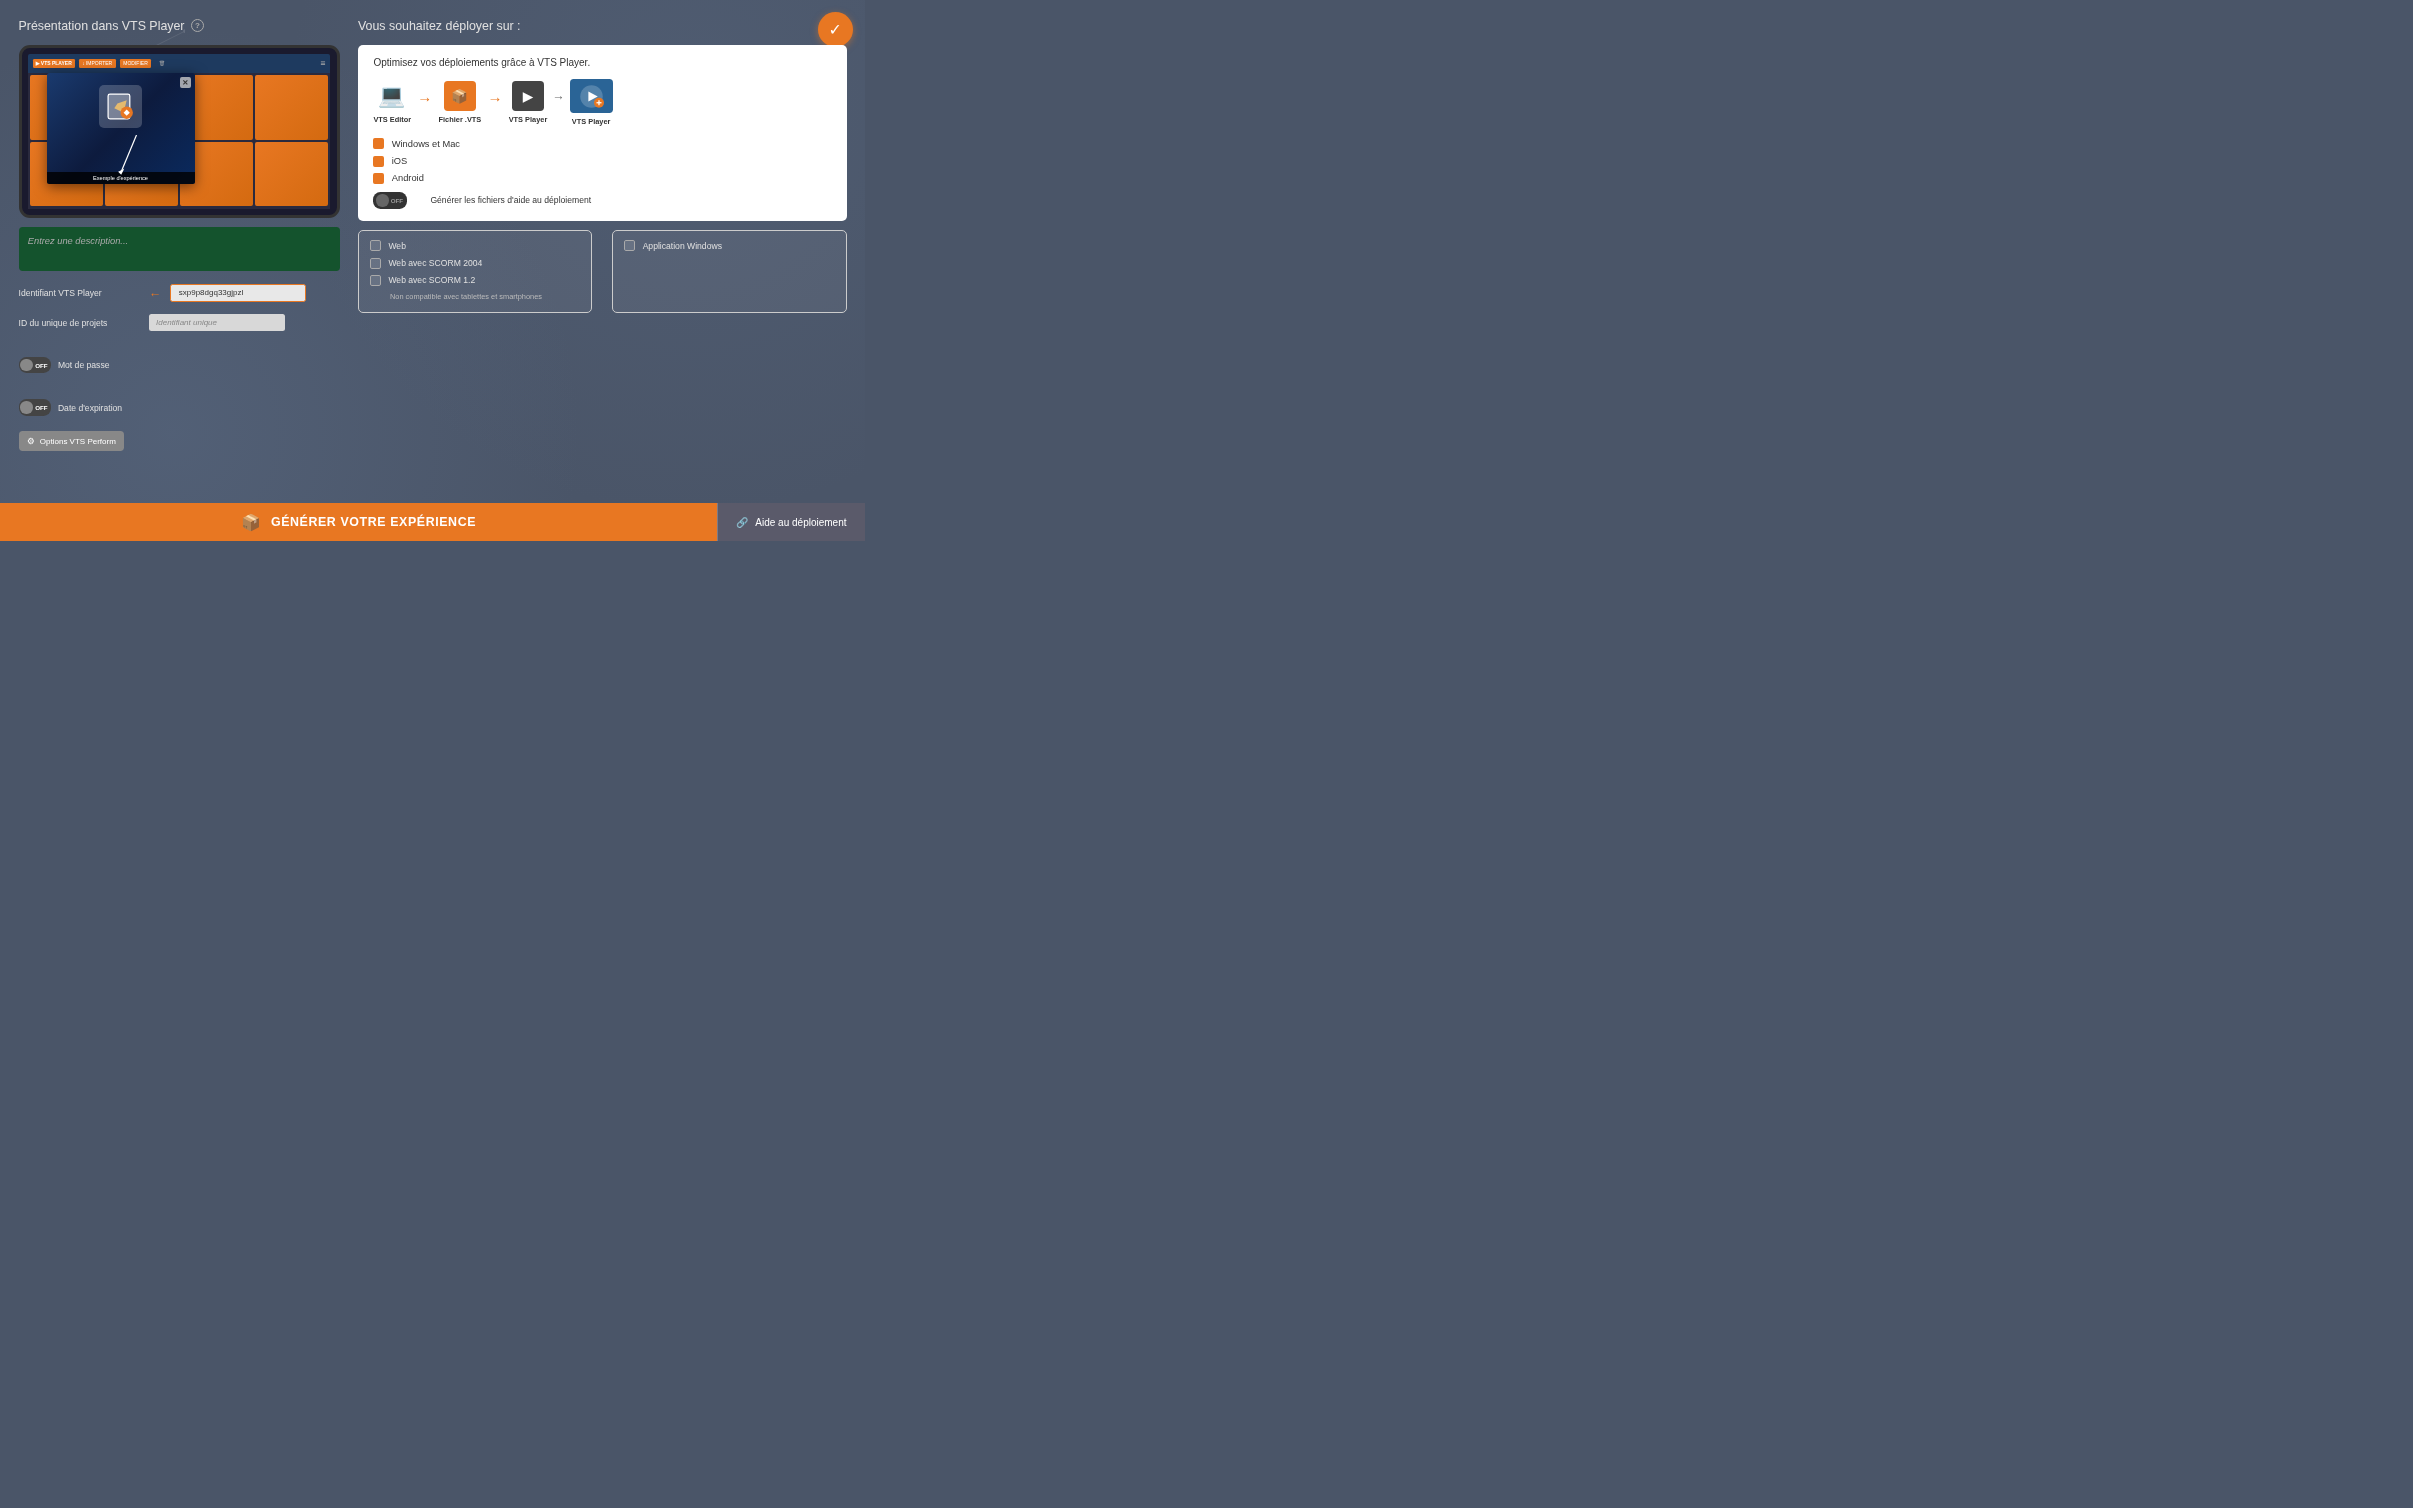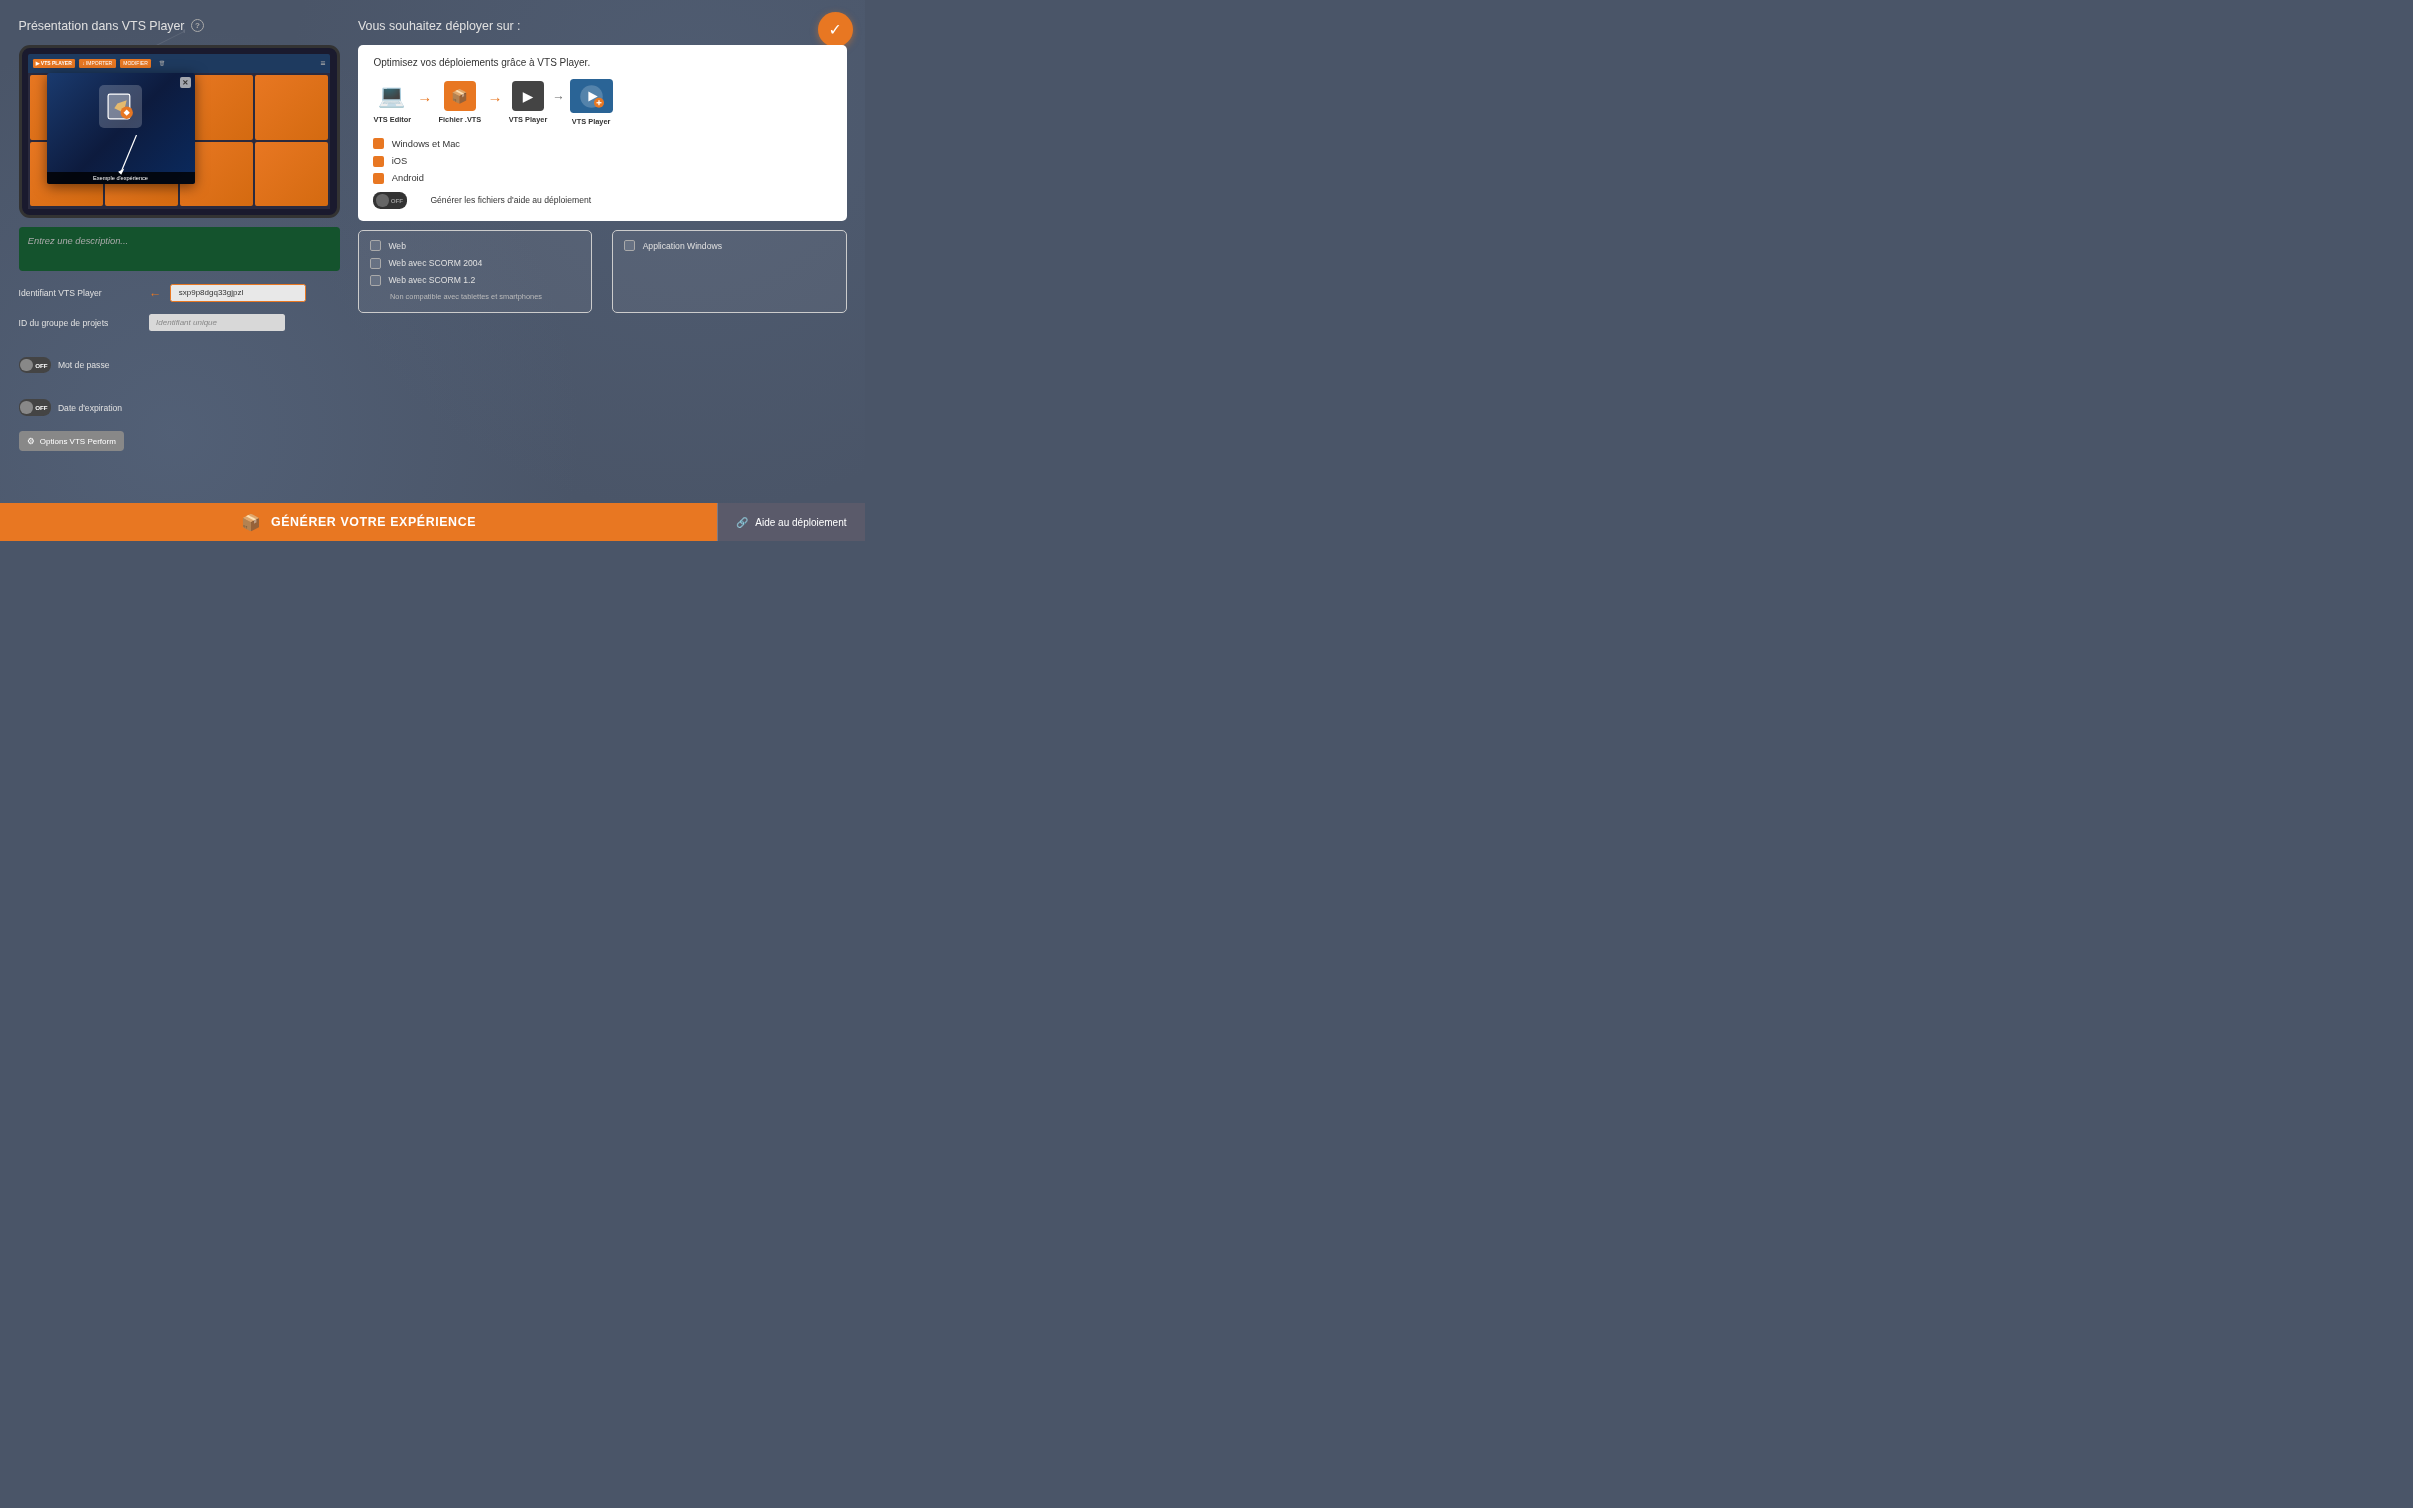--- a/index.html
+++ b/index.html
@@ -700,21 +700,21 @@
       <span class="description-placeholder">Entrez une description...</span>
     </div>
 
     <div class="field-row">
       <span class="field-label">Identifiant VTS Player</span>
       <span class="arrow-indicator">←</span>
       <span class="field-value highlighted">sxp9p8dgq33gjpzl</span>
     </div>
 
     <div class="field-row">
-      <span class="field-label">ID du groupe de projets</span>
+      <span class="field-label">ID du unique de projets</span>
       <span class="field-value placeholder-style">Identifiant unique</span>
     </div>
 
     <div class="toggle-row">
       <div class="toggle-switch">
         <div class="toggle-knob"></div>
         <span class="toggle-label-text">OFF</span>
       </div>
       <span class="toggle-description">Mot de passe</span>
     </div>

